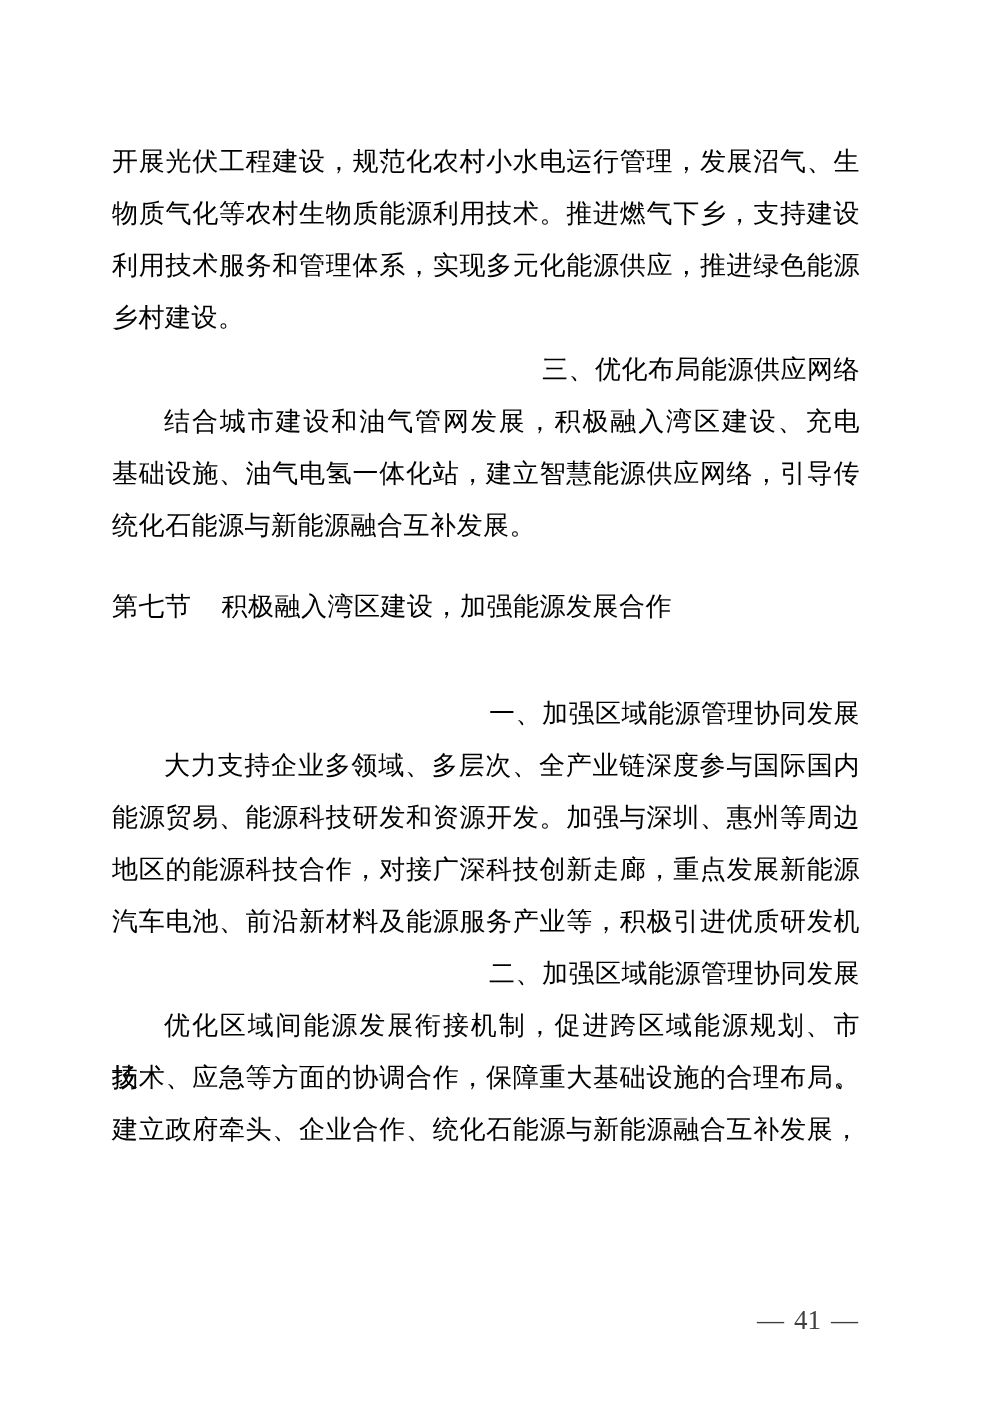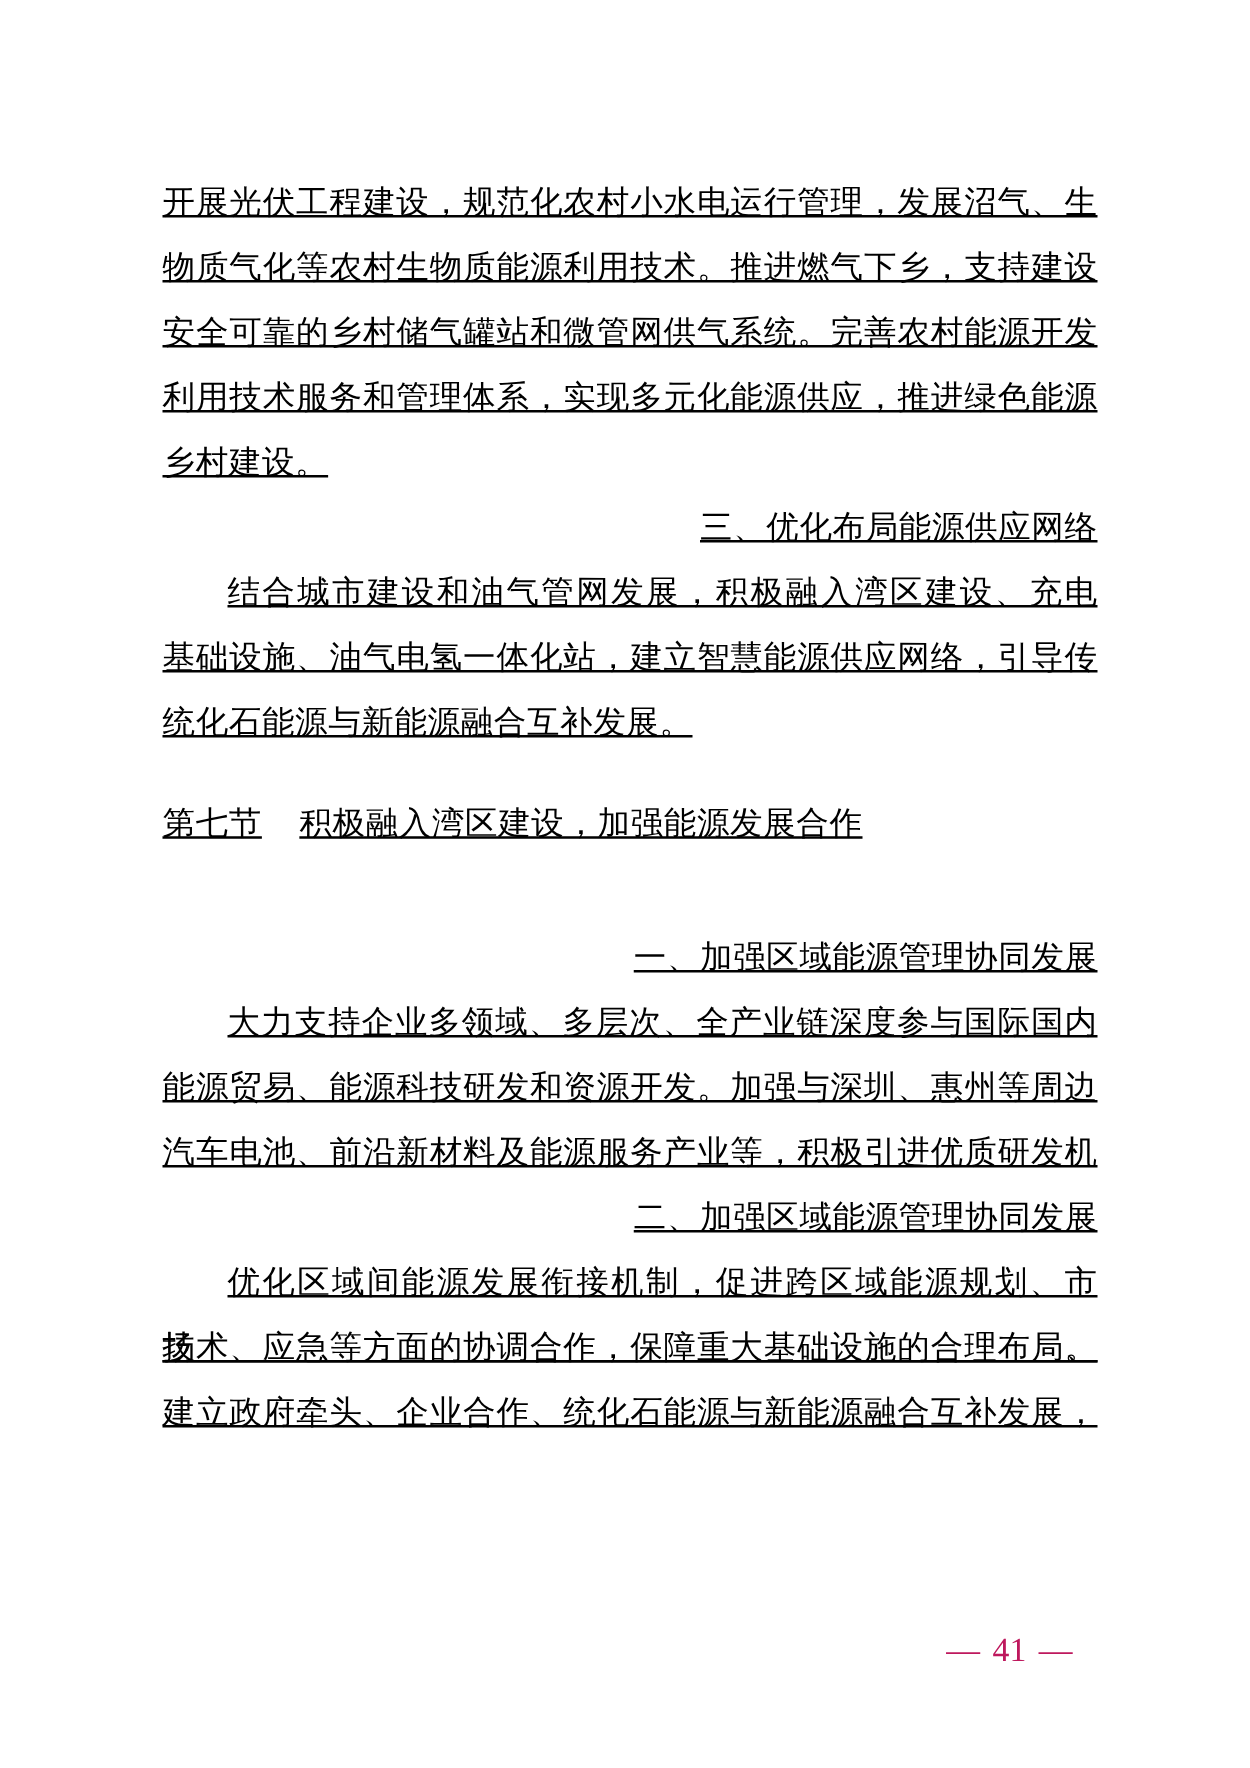--- a/index.html
+++ b/index.html
@@ -11,24 +11,23 @@
     position: relative;
     width: 1000px;
     height: 1414px;
     background: #ffffff;
     color: #000000;
     font-family: "Liberation Sans", sans-serif;
     overflow: hidden;
   }
   .content {
     position: absolute;
-    left: 130px;
+    left: 112px;
     top: 135px;
     width: 748px;
-    text-decoration: underline;
   }
   .line {
     height: 52px;
     line-height: 52px;
     font-size: 26px;
     letter-spacing: 0.5px;
     white-space: nowrap;
   }
   .justify {
     white-space: normal;
@@ -52,53 +51,53 @@
     width: 30px;
   }
   .footer {
     position: absolute;
     top: 1300px;
     right: 142px;
     height: 40px;
     line-height: 40px;
     font-family: "Liberation Serif", serif;
     font-size: 27px;
-    color: #be185d;
+    color: #404040;
     white-space: nowrap;
   }
   .footer .num {
     margin: 0 10px;
   }
 </style>
 </head>
 <body>
 
 <div class="page">
   <div class="content">
 
     <div class="line justify">开展光伏工程建设，规范化农村小水电运行管理，发展沼气、生</div>
     <div class="line justify">物质气化等农村生物质能源利用技术。推进燃气下乡，支持建设</div>
-    <div class="line justify">安全可靠的乡村储气罐站和微管网供气系统。完善农村能源开发</div>
     <div class="line justify">利用技术服务和管理体系，实现多元化能源供应，推进绿色能源</div>
     <div class="line">乡村建设。</div>
 
     <div class="line subheading">三、优化布局能源供应网络</div>
 
     <div class="line justify indent">结合城市建设和油气管网发展，积极融入湾区建设、充电</div>
     <div class="line justify">基础设施、油气电氢一体化站，建立智慧能源供应网络，引导传</div>
     <div class="line">统化石能源与新能源融合互补发展。</div>
 
     <div class="line section-heading">
       <span>第七节</span><span class="heading-gap"></span><span>积极融入湾区建设，加强能源发展合作</span>
     </div>
 
     <div class="line subheading">一、加强区域能源管理协同发展</div>
 
     <div class="line justify indent">大力支持企业多领域、多层次、全产业链深度参与国际国内</div>
     <div class="line justify">能源贸易、能源科技研发和资源开发。加强与深圳、惠州等周边</div>
+    <div class="line justify">地区的能源科技合作，对接广深科技创新走廊，重点发展新能源</div>
     <div class="line justify">汽车电池、前沿新材料及能源服务产业等，积极引进优质研发机</div>
 
     <div class="line subheading">二、加强区域能源管理协同发展</div>
 
     <div class="line justify indent">优化区域间能源发展衔接机制，促进跨区域能源规划、市场、</div>
     <div class="line justify">技术、应急等方面的协调合作，保障重大基础设施的合理布局。</div>
     <div class="line justify">建立政府牵头、企业合作、统化石能源与新能源融合互补发展，</div>
 
   </div>
 

